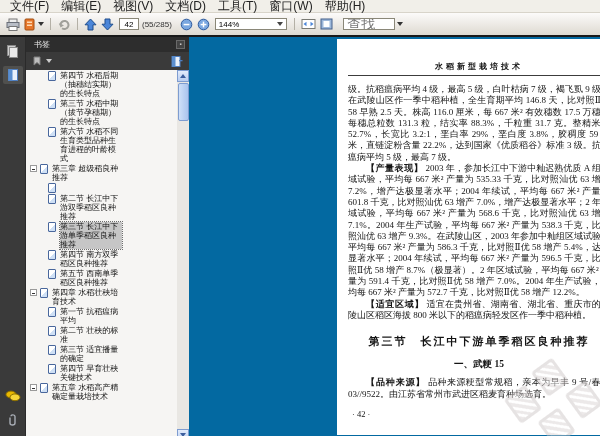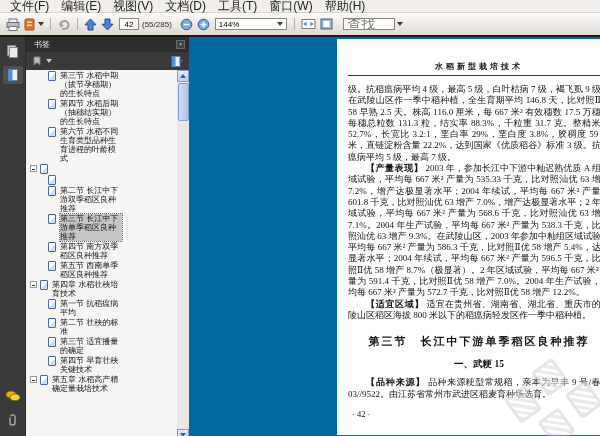--- a/index.html
+++ b/index.html
@@ -234,36 +234,37 @@
           <rect x="9" y="5" width="3.5" height="1.3" fill="#4f7ec0"></rect>
         </svg>
       </span>
     </div>
 
     <div class="tree-wrap">
       <div class="tree">
 
         <div class="bm-row lvl2">
           <span class="bmicon"></span>
+          <span class="bm-label">第四节 水稻后期（抽穗结实期）的生长特点</span>
+        </div>
+        <div class="bm-row lvl2">
+          <span class="bmicon"></span>
           <span class="bm-label">第三节 水稻中期（拔节孕穗期）的生长特点</span>
-        </div>
-        <div class="bm-row lvl2">
-          <span class="bmicon"></span>
-          <span class="bm-label">第四节 水稻后期（抽穗结实期）的生长特点</span>
         </div>
         <div class="bm-row lvl2">
           <span class="bmicon"></span>
           <span class="bm-label">第六节 水稻不同生育类型品种生育进程的叶龄模式</span>
         </div>
 
         <div class="bm-row lvl1">
           <span class="toggle">
               <span class="tl"></span>
             </span>
           <span class="bmicon"></span>
+          <span class="bm-label">第三章 超级稻良种推荐</span>
         </div>
         <div class="bm-row lvl2">
           <span class="bmicon"></span>
         </div>
         <div class="bm-row lvl2">
           <span class="bmicon"></span>
           <span class="bm-label">第二节 长江中下游双季稻区良种推荐</span>
         </div>
         <div class="bm-row lvl2">
           <span class="bmicon"></span>

